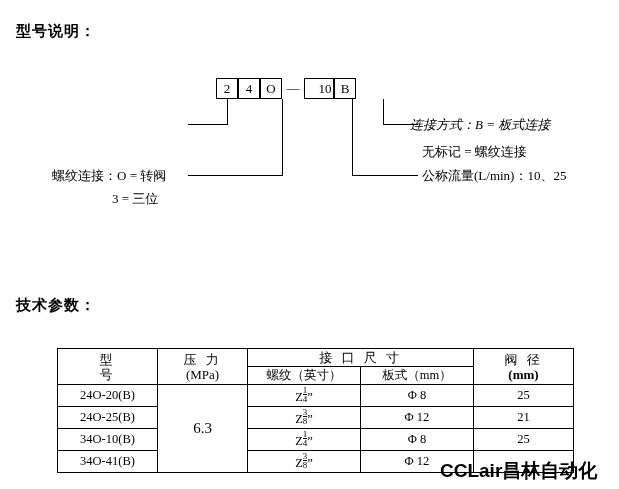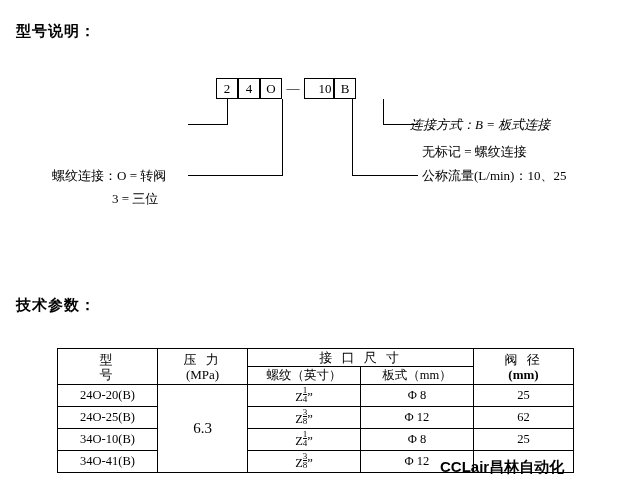--- a/index.html
+++ b/index.html
@@ -109,21 +109,21 @@
     vertical-align: -1px;
   }
   .frac .num { display: block; }
   .frac .den { display: block; border-top: 1px solid #000; }
 
   
   .watermark {
     position: absolute;
     left: 440px;
     top: 458px;
-    font-size: 15px;
+    font-size: 19px;
     font-family: "Liberation Sans", sans-serif;
     font-weight: bold;
     color: #000;
     white-space: nowrap;
   }
   .watermark .cc { letter-spacing: 0px; }
 </style>
 </head>
 <body>
 
@@ -191,21 +191,21 @@
       </td>
       <td>Φ 8</td>
       <td>25</td>
     </tr>
     <tr>
       <td>24O-25(B)</td>
       <td>
         <span>Z</span><span class="frac"><span class="num">3</span><span class="den">8</span></span><span>”</span>
       </td>
       <td>Φ 12</td>
-      <td>62</td>
+      <td>21</td>
     </tr>
     <tr>
       <td>34O-10(B)</td>
       <td>
         <span>Z</span><span class="frac"><span class="num">1</span><span class="den">4</span></span><span>”</span>
       </td>
       <td>Φ 8</td>
       <td>25</td>
     </tr>
     <tr>

